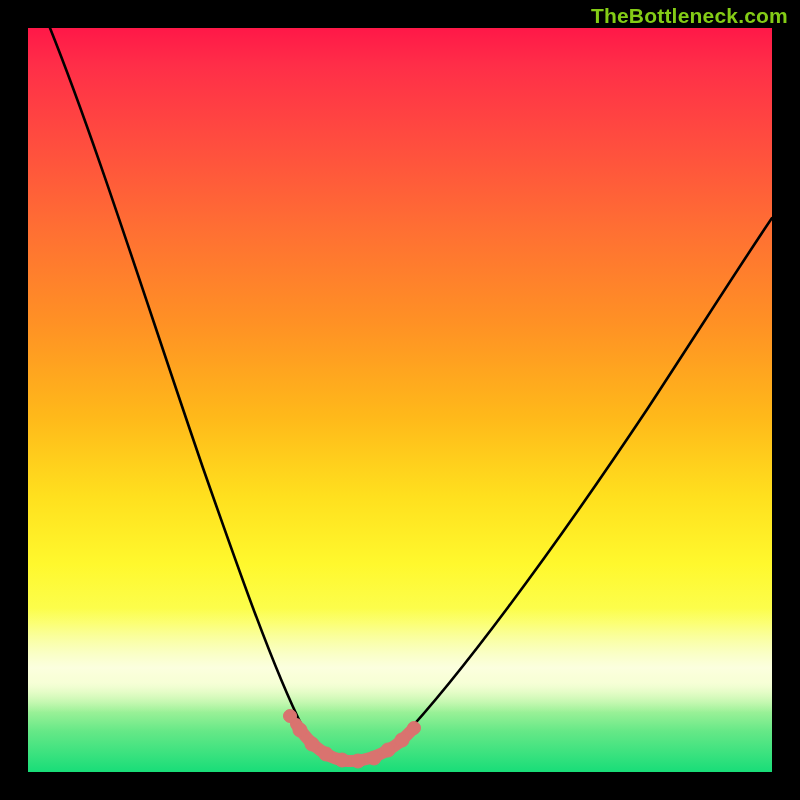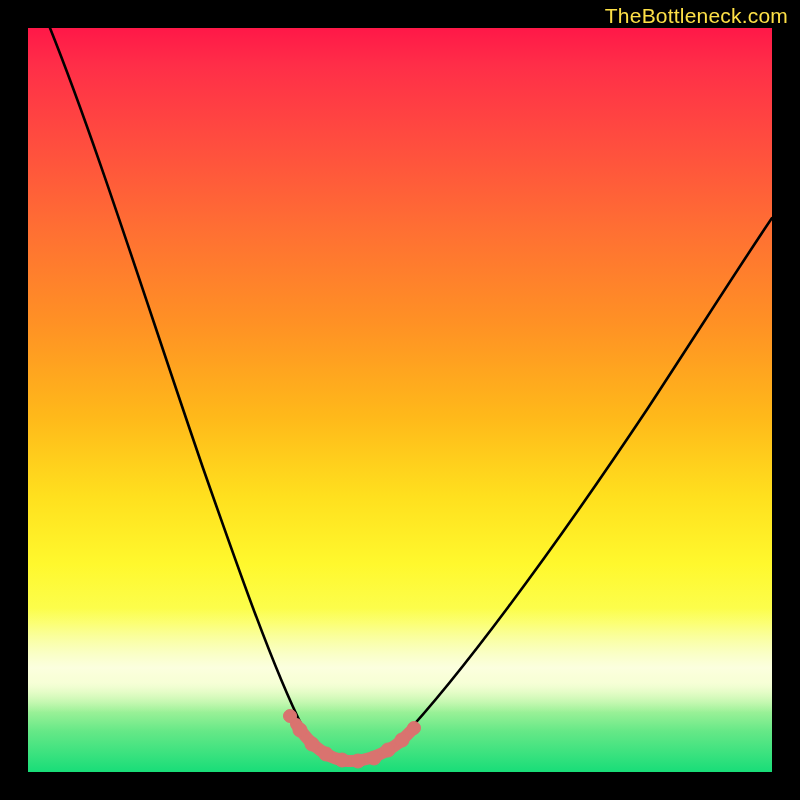--- a/index.html
+++ b/index.html
@@ -16,23 +16,23 @@
     left: 0;
     top: 0;
     width: 800px;
     height: 800px;
     background: #000;
   }
   .watermark {
     position: absolute;
     top: 4px;
     right: 12px;
-    color: #fde047;
+    color: #84cc16;
     font-size: 21px;
-    font-weight: 400;
+    font-weight: 700;
     letter-spacing: 0.2px;
     z-index: 10;
   }
   .plot {
     position: absolute;
     left: 28px;
     top: 28px;
     width: 744px;
     height: 744px;
     overflow: hidden;

